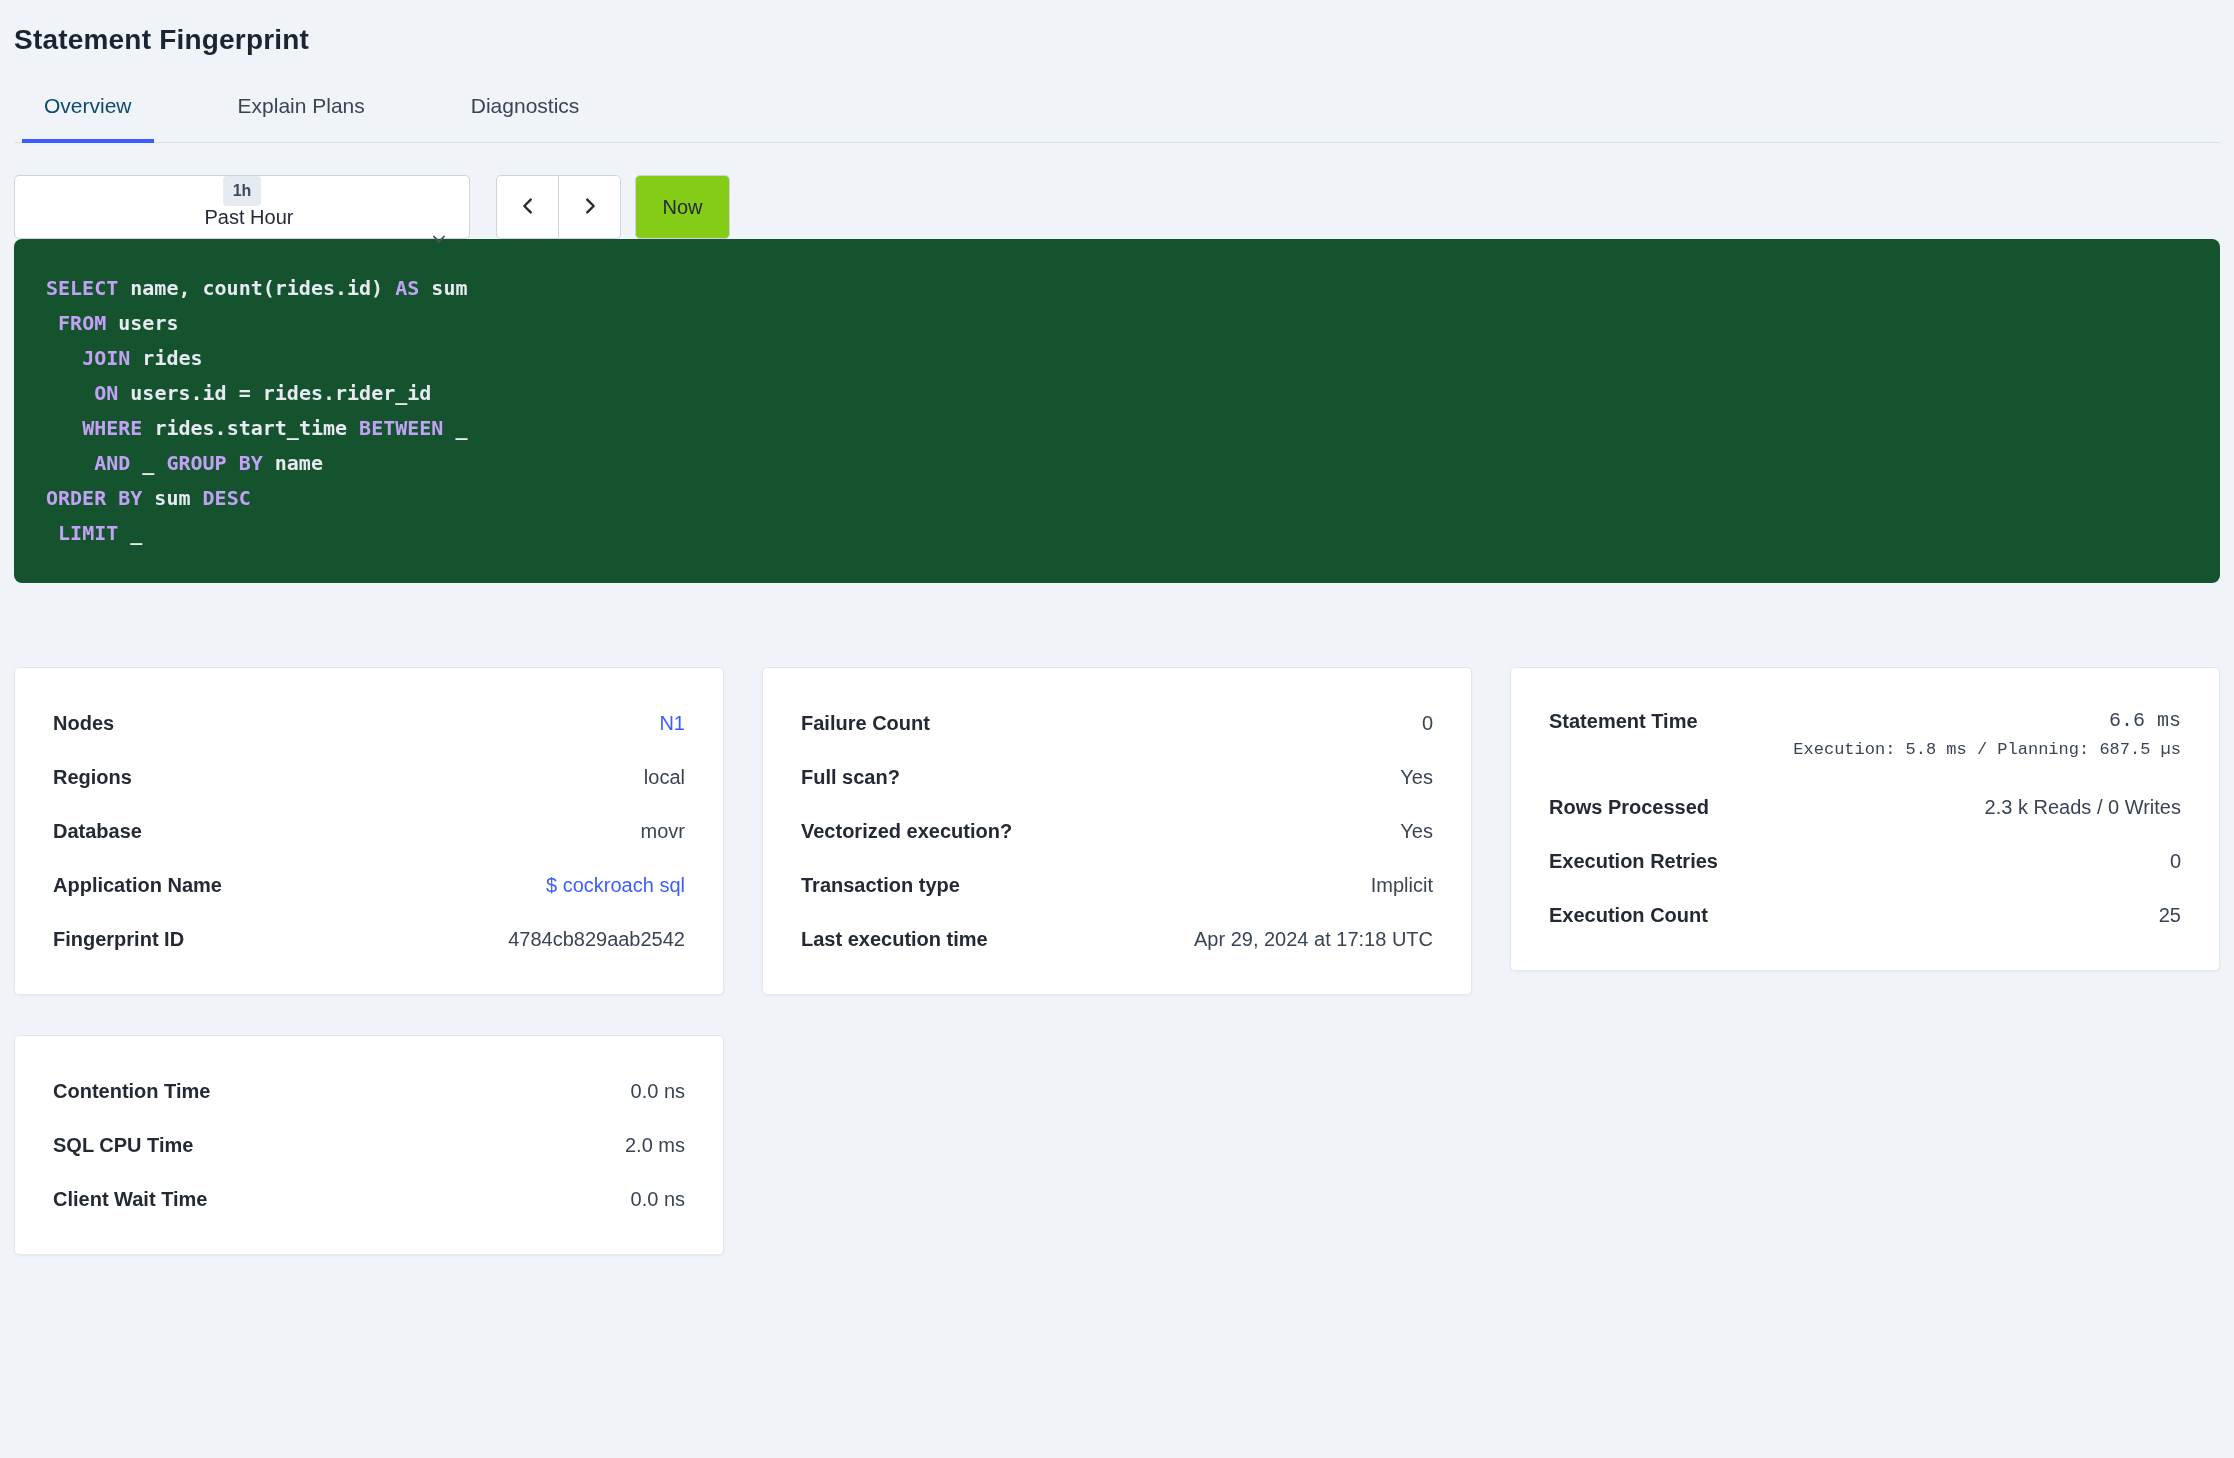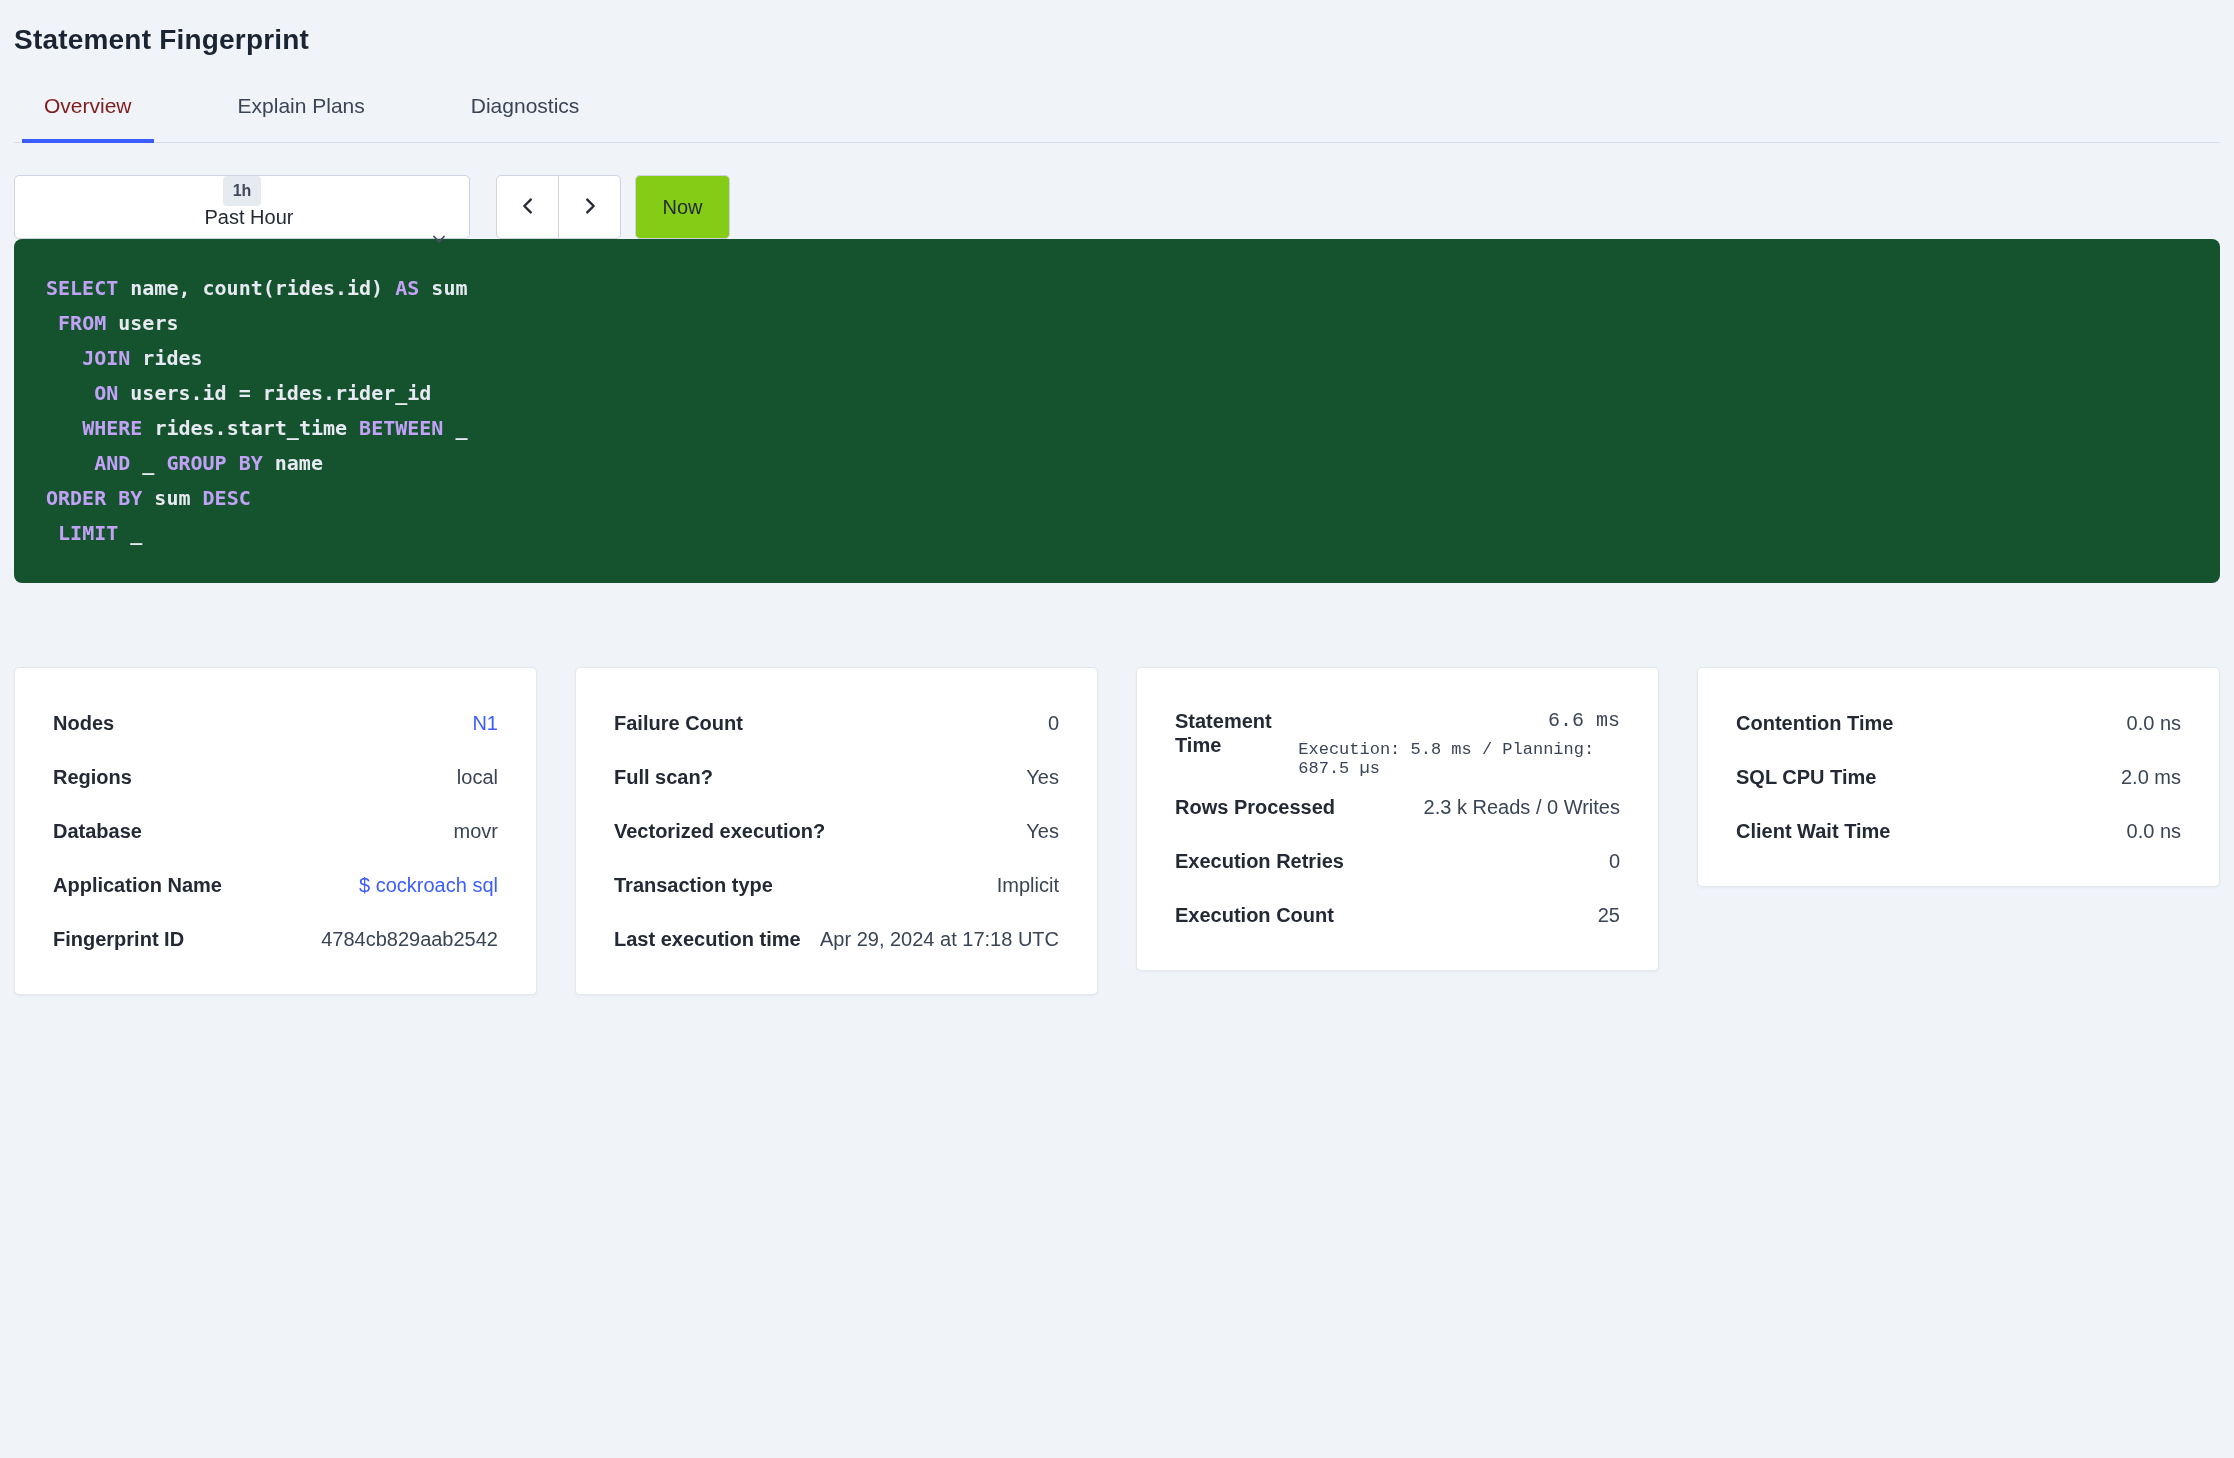--- a/index.html
+++ b/index.html
@@ -14,21 +14,21 @@
   .page { padding: 24px 14px 0; }
 
   .page-title { font-size: 28px; font-weight: 700; margin: 0; color: #1b2432; letter-spacing: .2px; }
 
   
   .tabs { display: flex; margin-top: 38px; border-bottom: 1px solid #d9dfe9; padding-left: 8px; }
   .tab {
     font-size: 21px; color: #394455; padding: 0 22px 21px; margin-right: 62px;
     border-bottom: 4px solid transparent; margin-bottom: -1px; cursor: pointer; white-space: nowrap;
   }
-  .tab.active { color: #7f1d1d; border-bottom-color: #3b5dff; }
+  .tab.active { color: #0c4a6e; border-bottom-color: #3b5dff; }
 
   
   .toolbar { display: flex; align-items: center; margin-top: 32px; }
   .dropdown {
     width: 456px; height: 64px; background: #fff; border: 1px solid #cdd3e0; border-radius: 5px;
     display: flex; align-items: center; padding: 0 20px; cursor: pointer; flex-direction: column;
   }
   .badge { background: #e6ebf2; color: #3f4a5e; font-size: 16px; font-weight: 700; padding: 6px 10px; border-radius: 4px; }
   .range-label { font-size: 20px; margin-left: 14px; color: #242a35; }
   .chev { margin-left: auto; display: flex; align-items: center; }
@@ -51,21 +51,21 @@
   
   .sql-box { background: #14532d; border-radius: 8px; padding: 32px; }
   .sql-line {
     font-family: "DejaVu Sans Mono", monospace; font-size: 20px; line-height: 35px;
     font-weight: 700; white-space: pre; color: #e7eaf2;
   }
   .sql-line .kw { color: #c2a2f6; }
   .sql-line .id { color: #e7eaf2; }
 
   
-  .cards { display: grid; grid-template-columns: 1fr 1fr 1fr 1fr; column-gap: 38px; row-gap: 40px; margin-top: 84px; align-items: start; }
+  .cards { display: grid; grid-template-columns: 1fr 1fr 1fr; column-gap: 38px; row-gap: 40px; margin-top: 84px; align-items: start; }
   .card {
     background: #fff; border: 1px solid #e3e7ef; border-radius: 5px; padding: 28px 38px;
     box-shadow: 0 1px 3px rgba(36,42,53,.05);
   }
   .crow { display: flex; align-items: center; min-height: 54px; }
   .clabel { font-size: 20px; font-weight: 700; color: #242a35; }
   .cval { margin-left: auto; font-size: 20px; color: #394455; text-align: left; }
   a.link { color: #3b5dff; text-decoration: none; cursor: pointer; }
   .crow.tall { align-items: flex-start; min-height: 84px; padding-top: 13px; }
   .crow.tall .clabel { line-height: 24px; }

